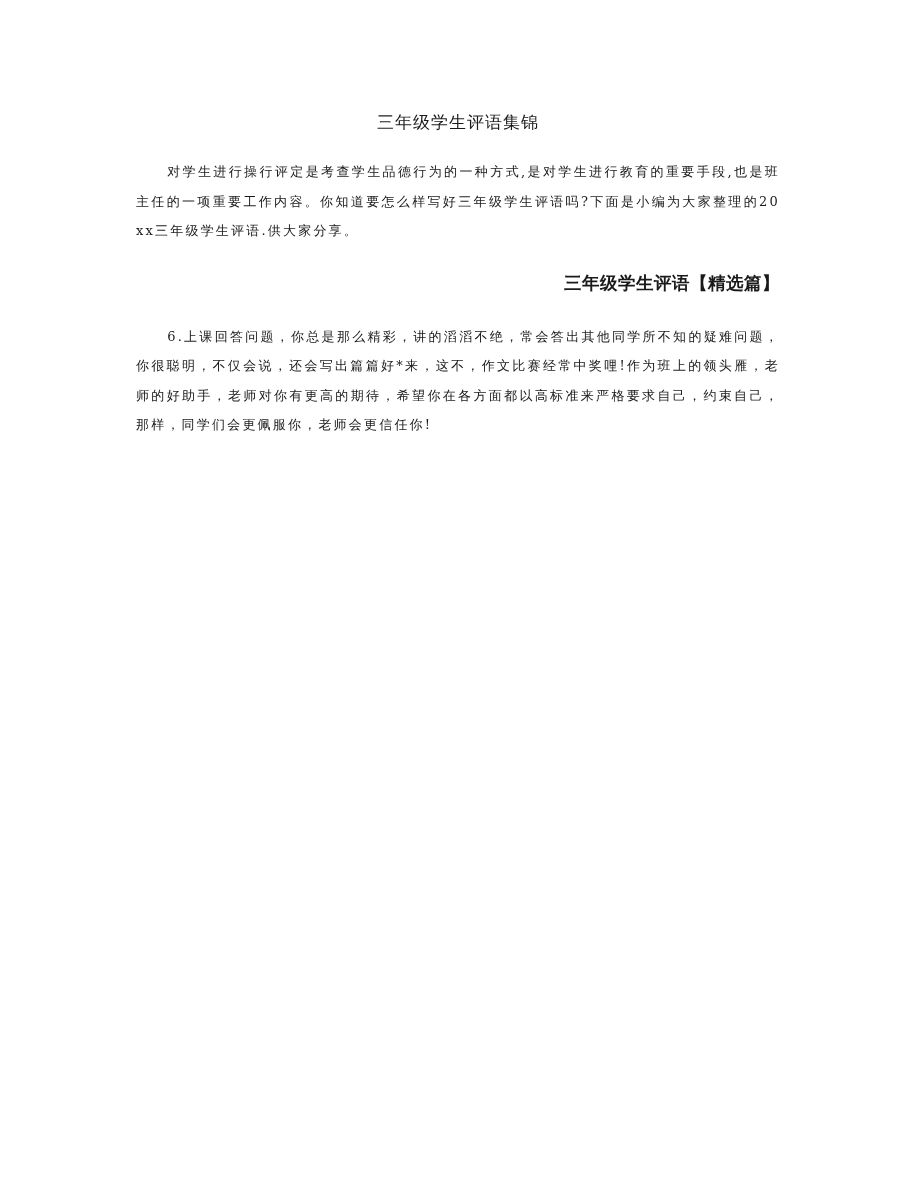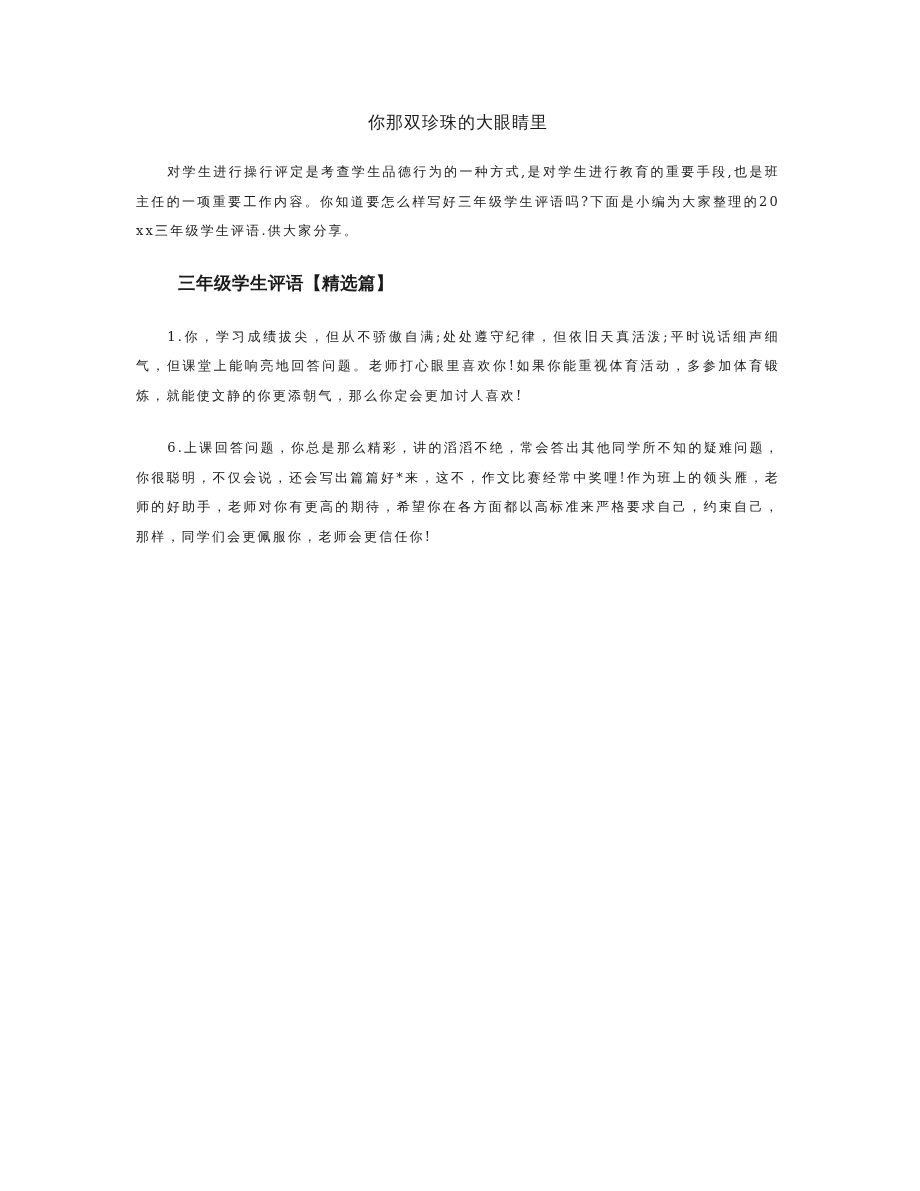--- a/index.html
+++ b/index.html
@@ -38,34 +38,34 @@
       letter-spacing: 2.2px;
       word-break: break-all;
     }
     .section-heading {
       font-size: 17.5px;
       line-height: 29px;
       font-weight: bold;
       margin: 0 0 24px 0;
       text-indent: 2.4em;
       letter-spacing: 0.5px;
+      text-align: right;
     }
     .comment-list {
       margin: 0;
       padding: 0;
       list-style: none;
     }
   </style>
 </head>
 <body>
 
 <div class="page">
-  <h1 class="doc-title">你那双珍珠的大眼睛里</h1>
+  <h1 class="doc-title">三年级学生评语集锦</h1>
 
   <p class="para">对学生进行操行评定是考查学生品德行为的一种方式,是对学生进行教育的重要手段,也是班主任的一项重要工作内容。你知道要怎么样写好三年级学生评语吗?下面是小编为大家整理的20xx三年级学生评语.供大家分享。</p>
 
   <h2 class="section-heading">三年级学生评语【精选篇】</h2>
 
   <div class="comment-list">
-    <p class="para">1.你，学习成绩拔尖，但从不骄傲自满;处处遵守纪律，但依旧天真活泼;平时说话细声细气，但课堂上能响亮地回答问题。老师打心眼里喜欢你!如果你能重视体育活动，多参加体育锻炼，就能使文静的你更添朝气，那么你定会更加讨人喜欢!</p>
     <p class="para">6.上课回答问题，你总是那么精彩，讲的滔滔不绝，常会答出其他同学所不知的疑难问题，你很聪明，不仅会说，还会写出篇篇好*来，这不，作文比赛经常中奖哩!作为班上的领头雁，老师的好助手，老师对你有更高的期待，希望你在各方面都以高标准来严格要求自己，约束自己，那样，同学们会更佩服你，老师会更信任你!</p>
   </div>
 </div>
 
 </body></html>

